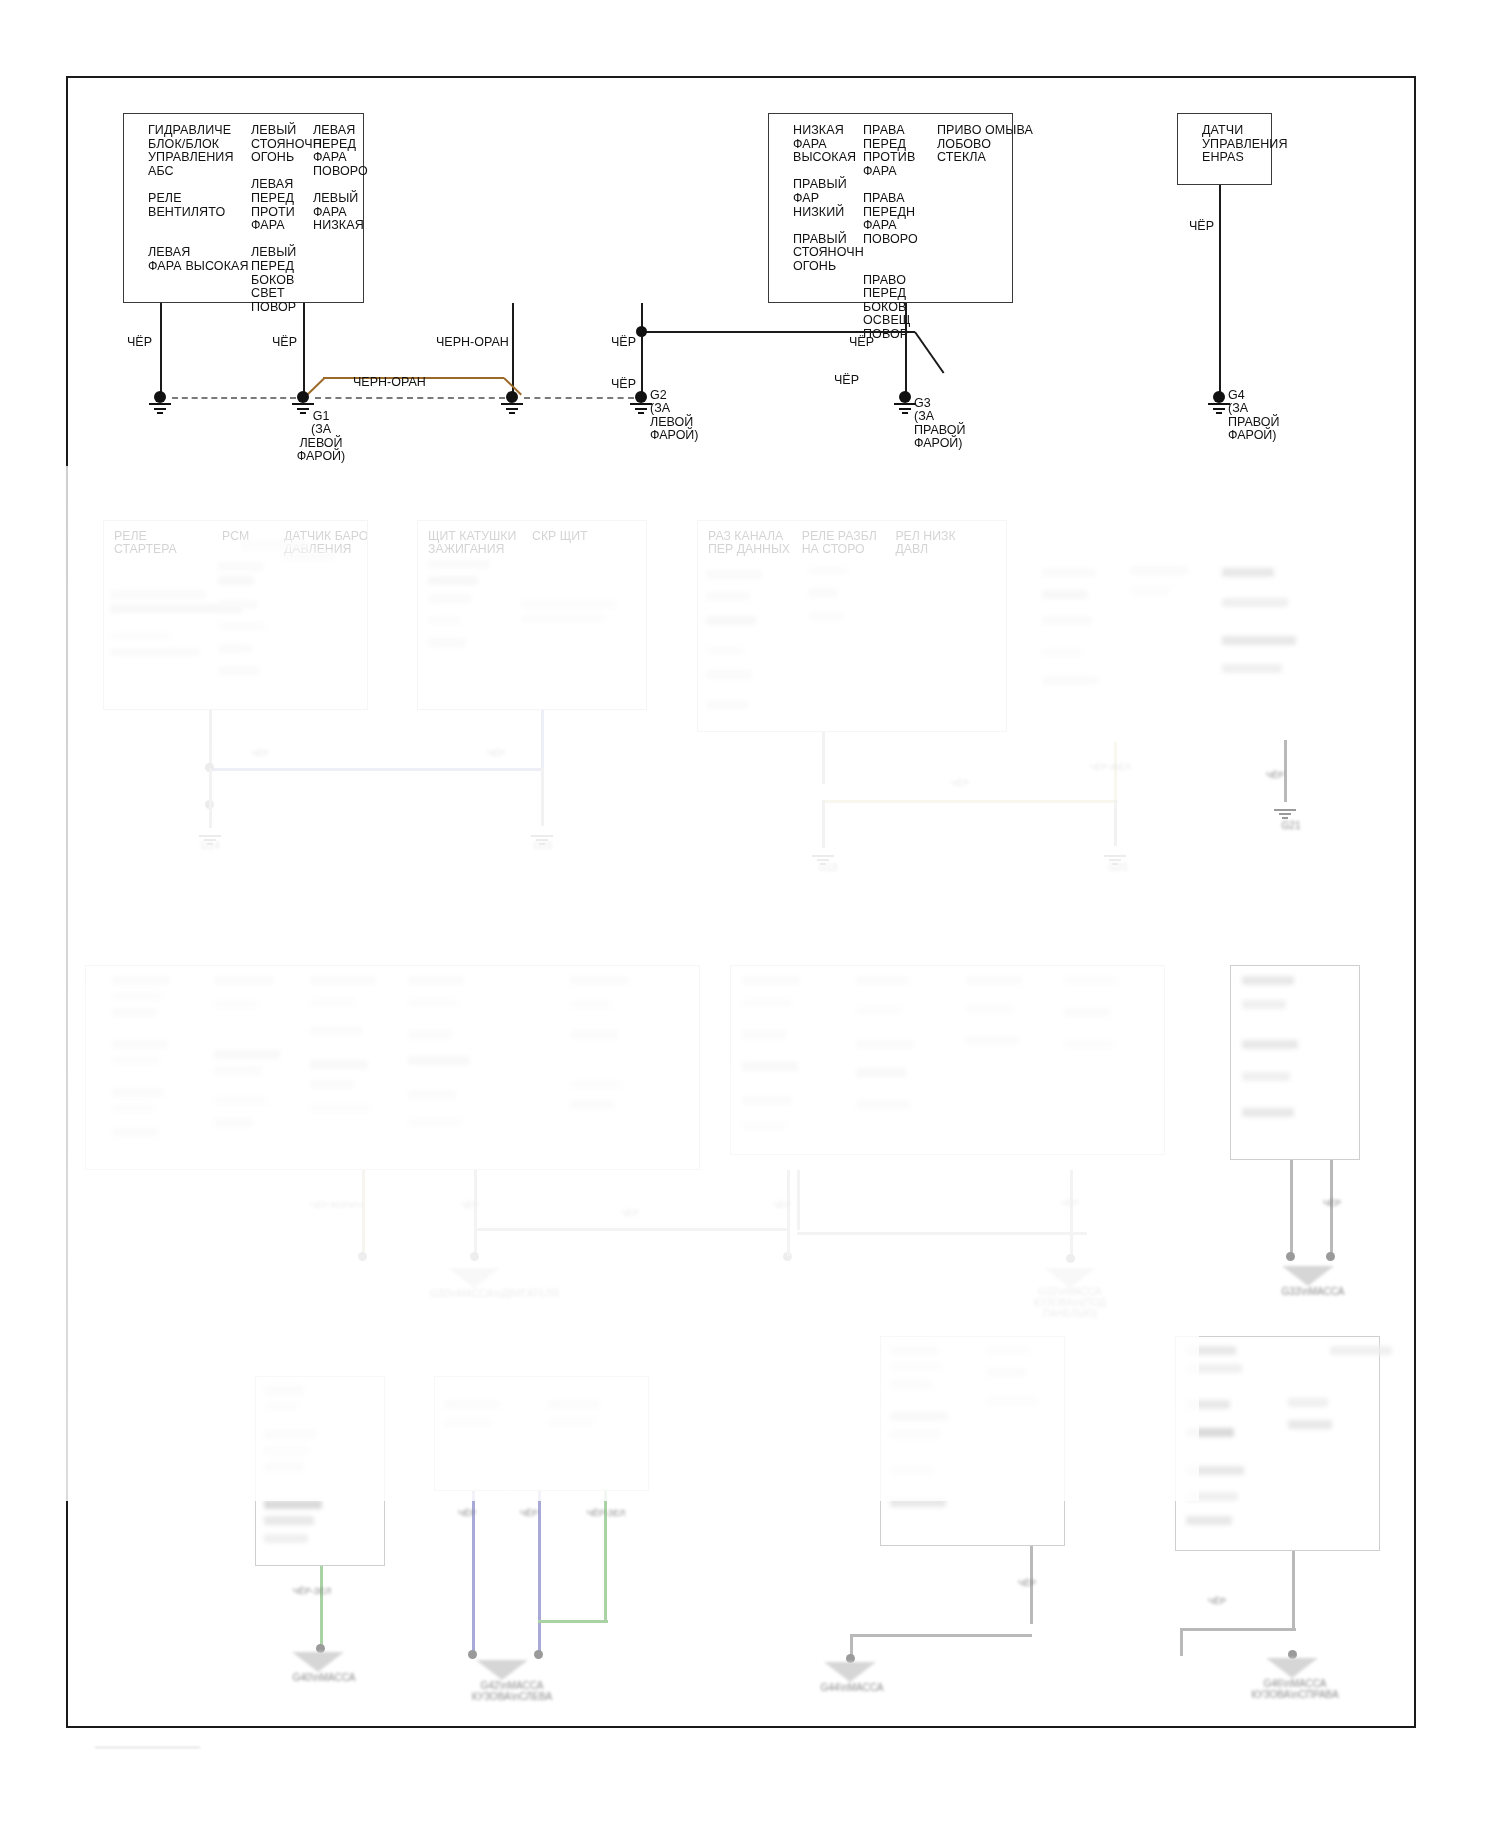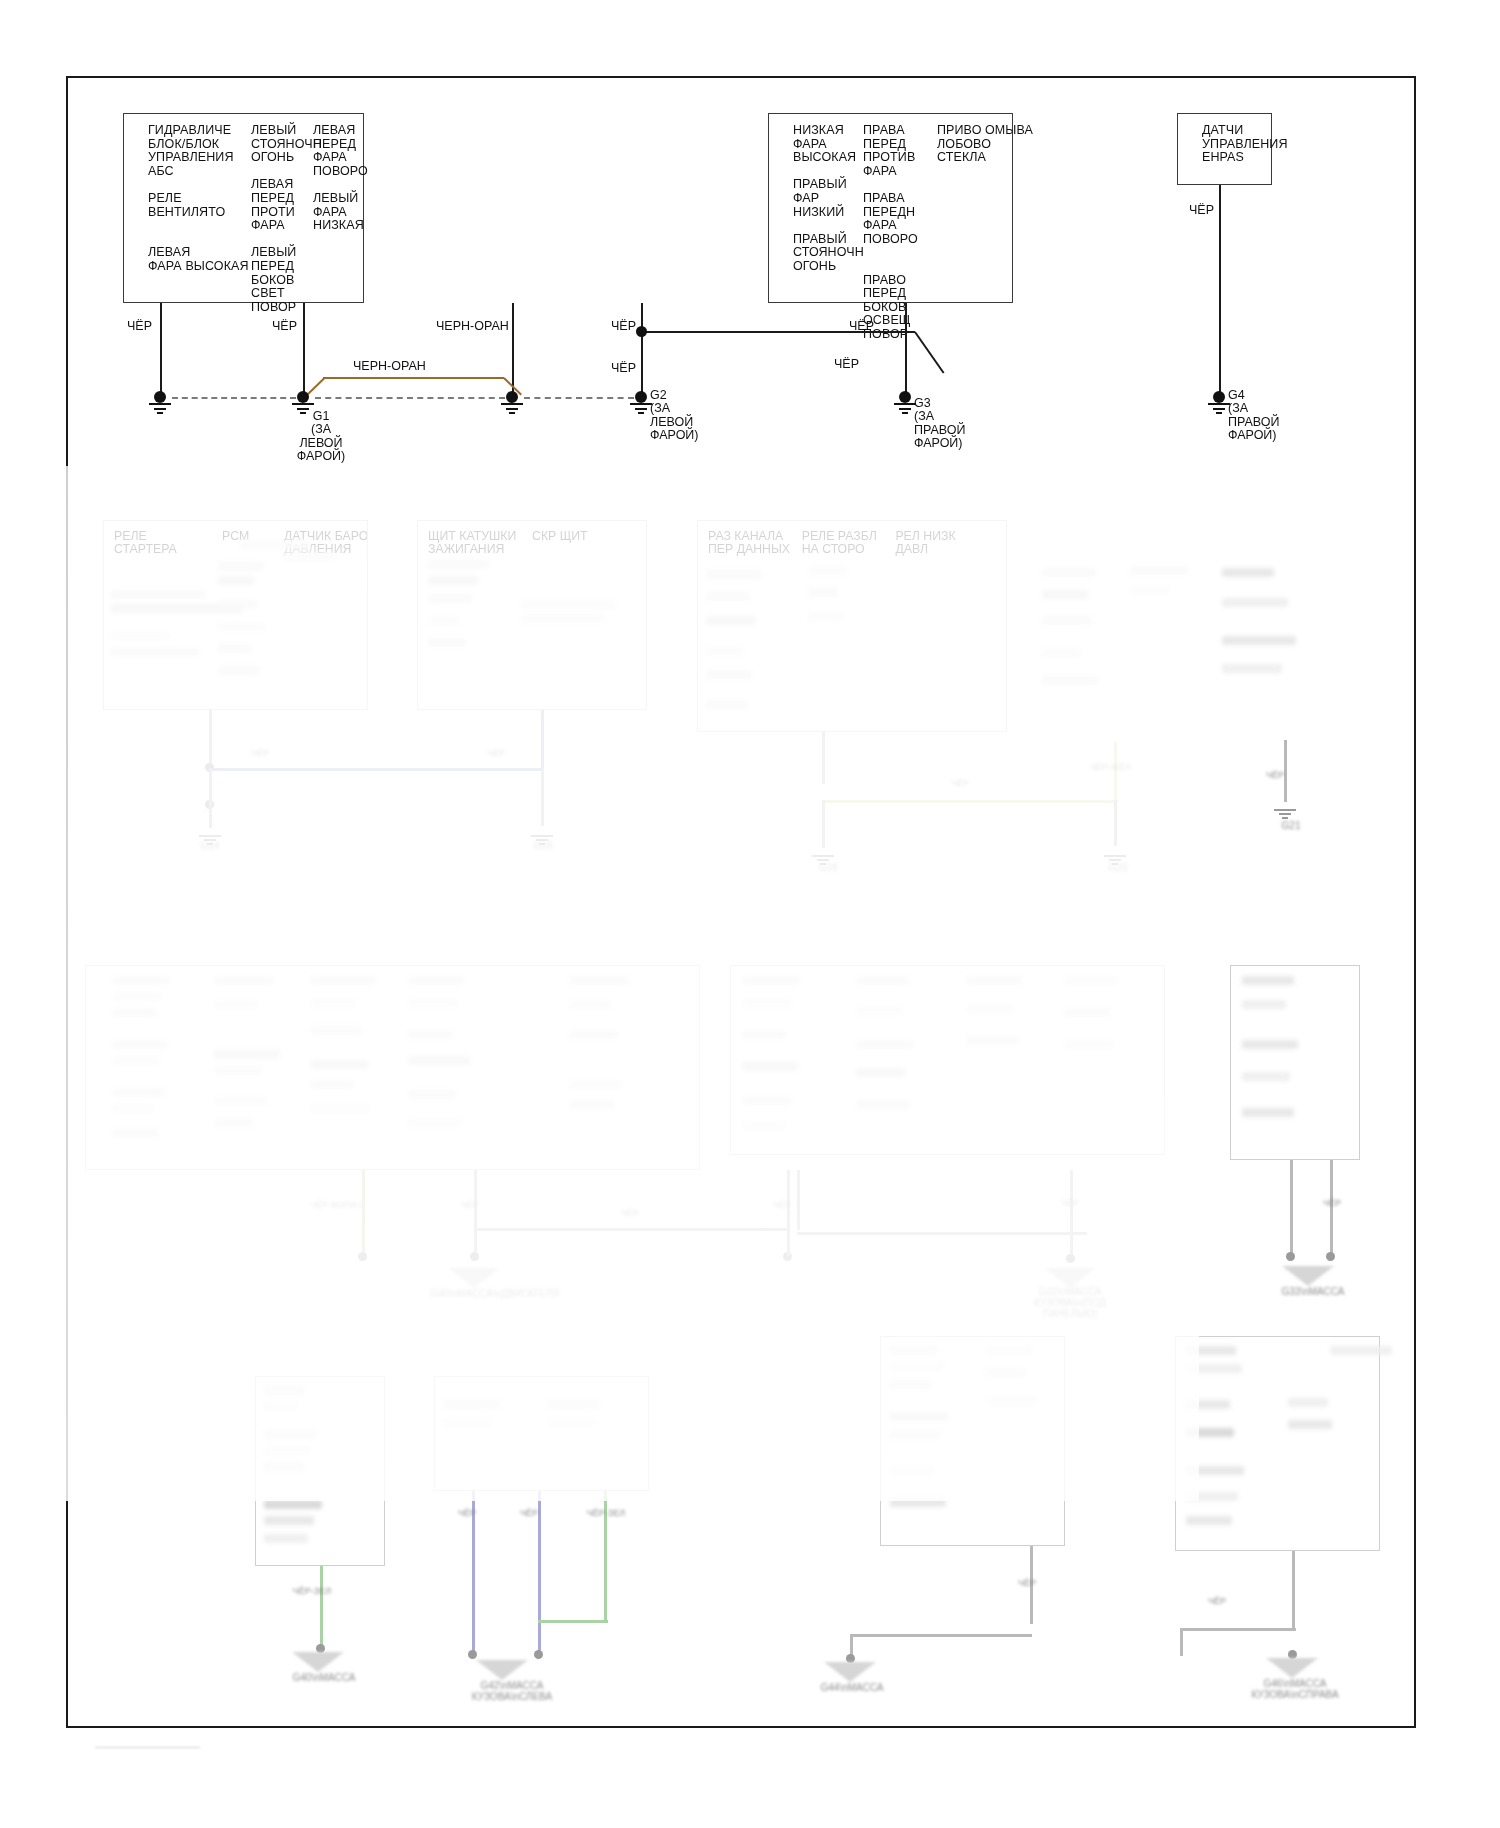--- a/index.html
+++ b/index.html
@@ -102,20 +102,21 @@
   }
   .slant.orange { border-top-color: #9c6a28; }
 
   
   .wlabel {
     position: absolute;
     font-size: 12.5px;
     line-height: 13px;
     color: #111111;
     white-space: nowrap;
+    margin-top: 16px;
   }
 
   
   .jdot {
     position: absolute;
     width: 11px;
     height: 11px;
     border-radius: 50%;
     background: #111111;
   }

